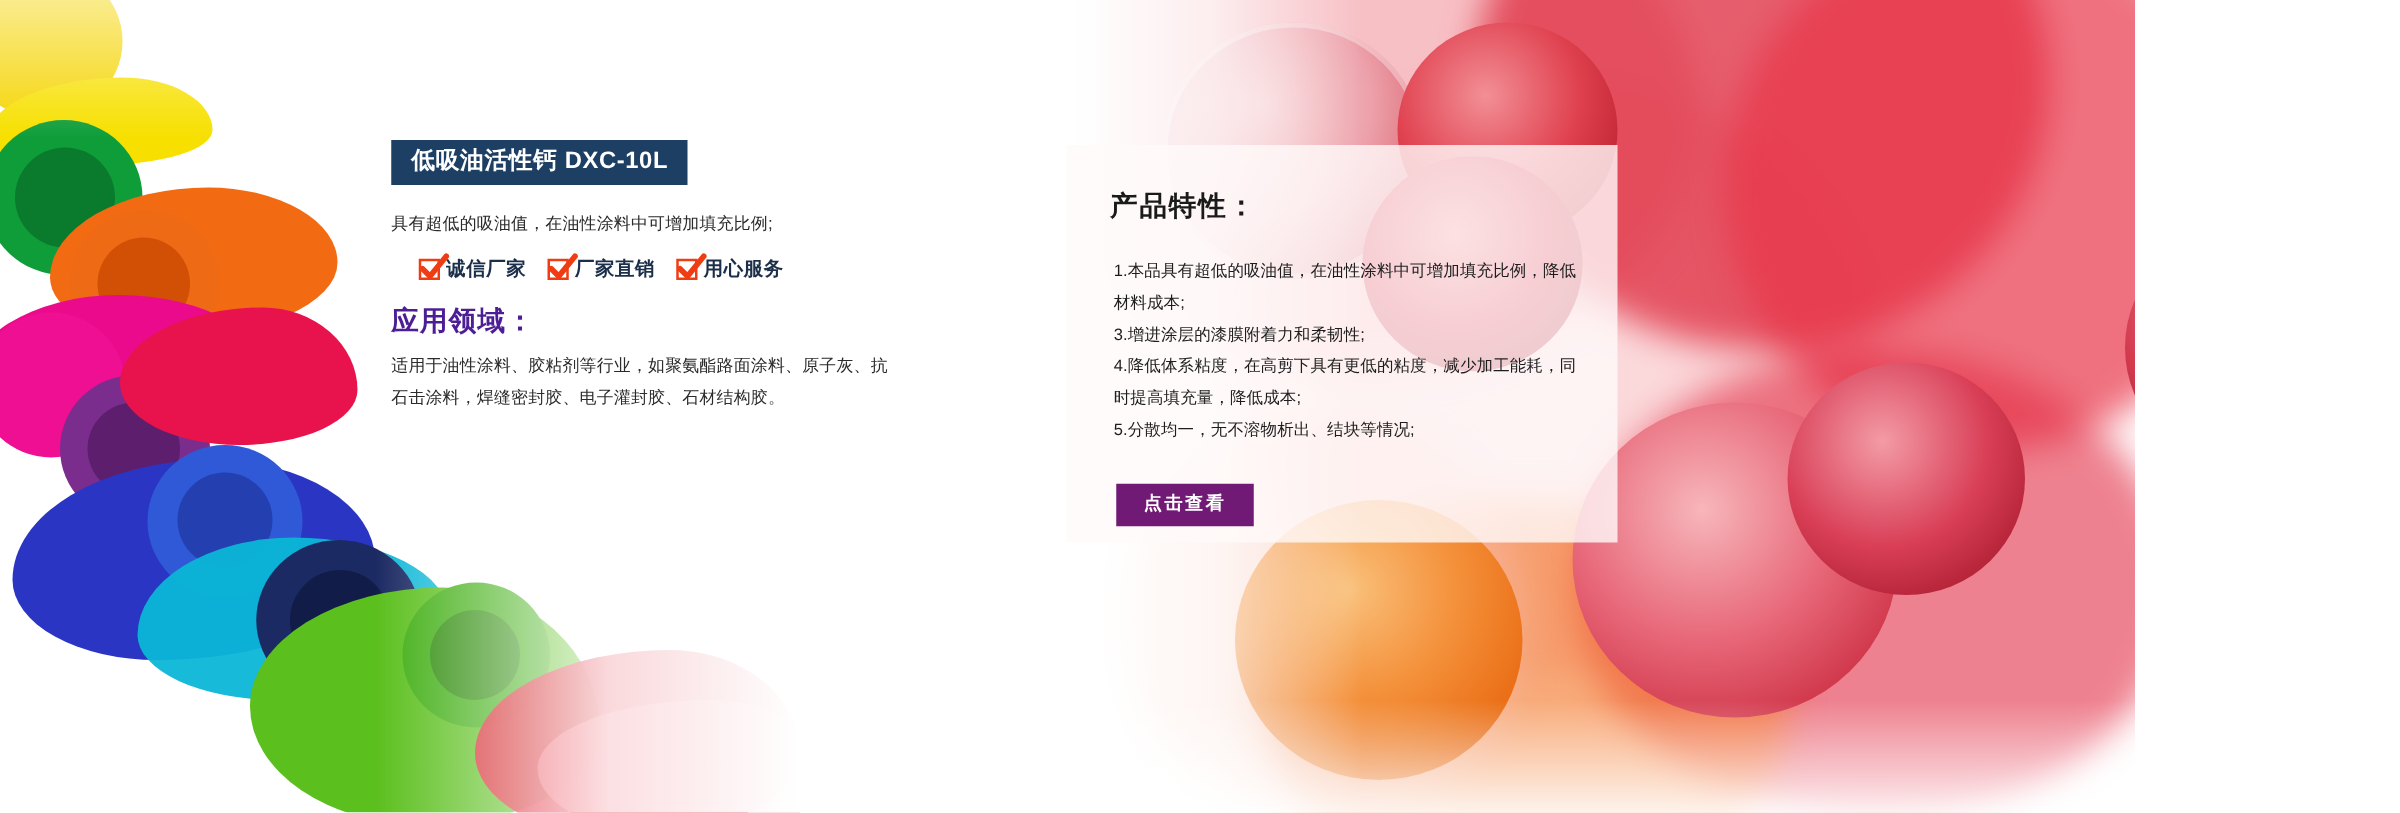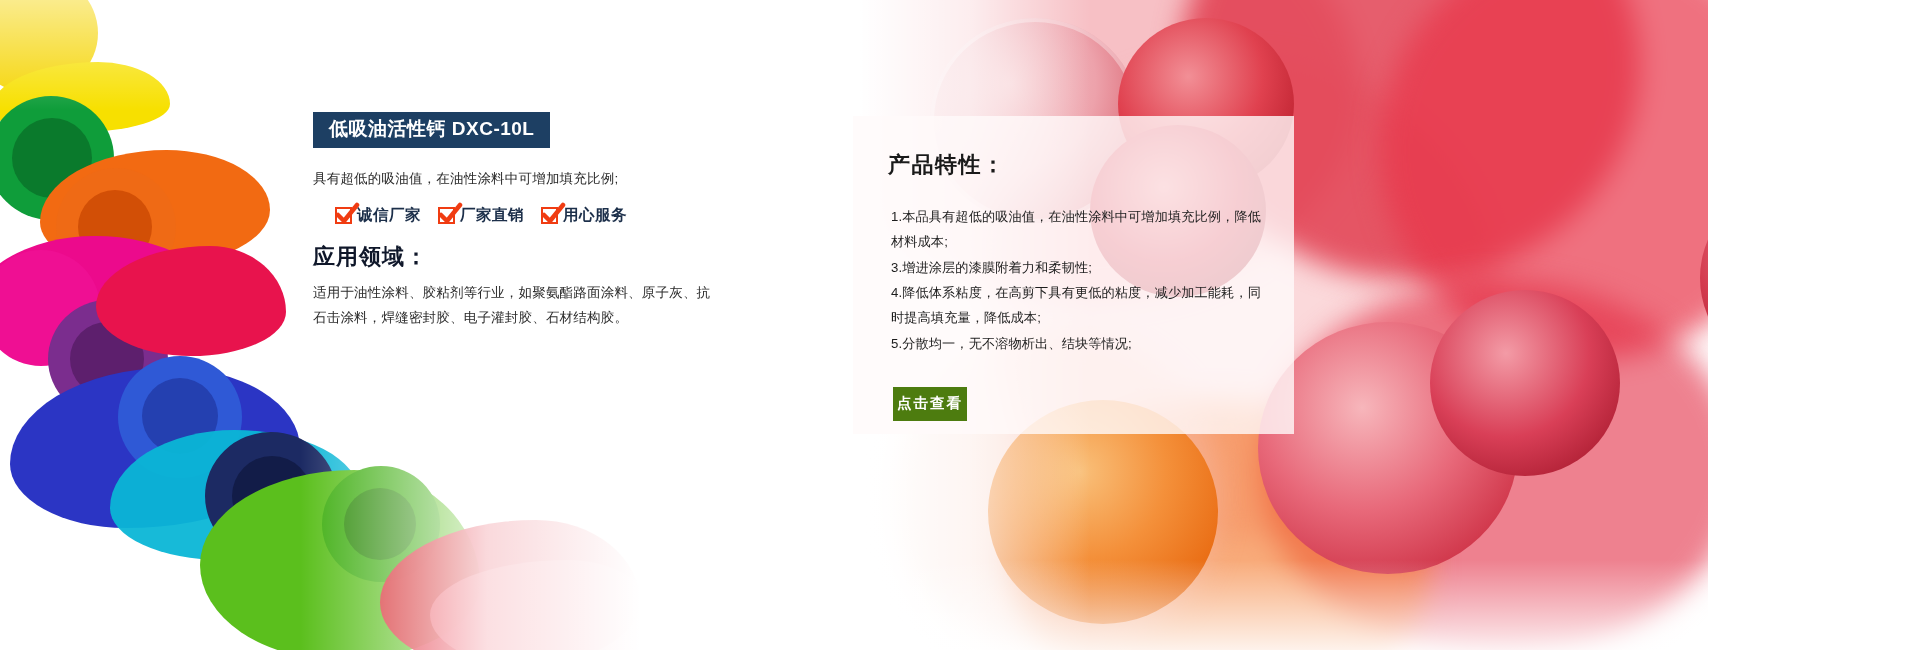--- a/index.html
+++ b/index.html
@@ -44,21 +44,21 @@
   .feature-row{margin-top:16px;display:flex;align-items:center;margin-left:22px;}
   .feature{display:flex;align-items:center;margin-right:17px;}
   .chk{
     position:relative;width:17px;height:17px;border:2px solid #f03c12;
     margin-right:5px;flex:0 0 auto;box-sizing:border-box;
   }
   .chk svg{position:absolute;left:-3px;top:-7px;}
   .feature-label{font-size:15.5px;color:#1c2f4a;font-weight:bold;letter-spacing:.5px;}
 
   .sec-head{
-    margin-top:16px;color:#0f172a;font-size:22px;font-weight:bold;letter-spacing:1px;
+    margin-top:16px;color:#4c1d95;font-size:22px;font-weight:bold;letter-spacing:1px;
   }
   .sec-body{
     margin-top:9px;color:#2b2b2b;font-size:13.5px;line-height:1.82;
     letter-spacing:.2px;width:408px;
   }
 
   
   .panel{
     position:absolute;left:853px;top:116px;width:441px;height:318px;
     background:rgba(255,250,250,0.80);
@@ -67,24 +67,24 @@
     position:absolute;left:35px;top:34px;color:#1a1a1a;
     font-size:22px;font-weight:bold;letter-spacing:1.5px;
   }
   .panel-list{
     position:absolute;left:38px;top:88px;width:382px;
     color:#1d1d1d;font-size:13.2px;line-height:1.92;letter-spacing:.1px;
   }
   .panel-list div{white-space:normal;}
   .cta{
     position:absolute;left:40px;top:271px;
-    background:#4d7c0f;color:#ffffff;border:none;
+    background:#701a75;color:#ffffff;border:none;
     font-family:"Liberation Sans","DejaVu Sans",sans-serif;
     font-size:14.5px;font-weight:bold;letter-spacing:2px;
-    padding:9px 4px;cursor:pointer;line-height:1.1;
+    padding:9px 22px;cursor:pointer;line-height:1.1;
   }
 </style>
 </head>
 <body>
 
 <div id="stage">
 
   <div class="paint-left">
 
     <div class="bucket" style="left:-30px;top:-28px;width:128px;height:122px;background:#f5d400;">

